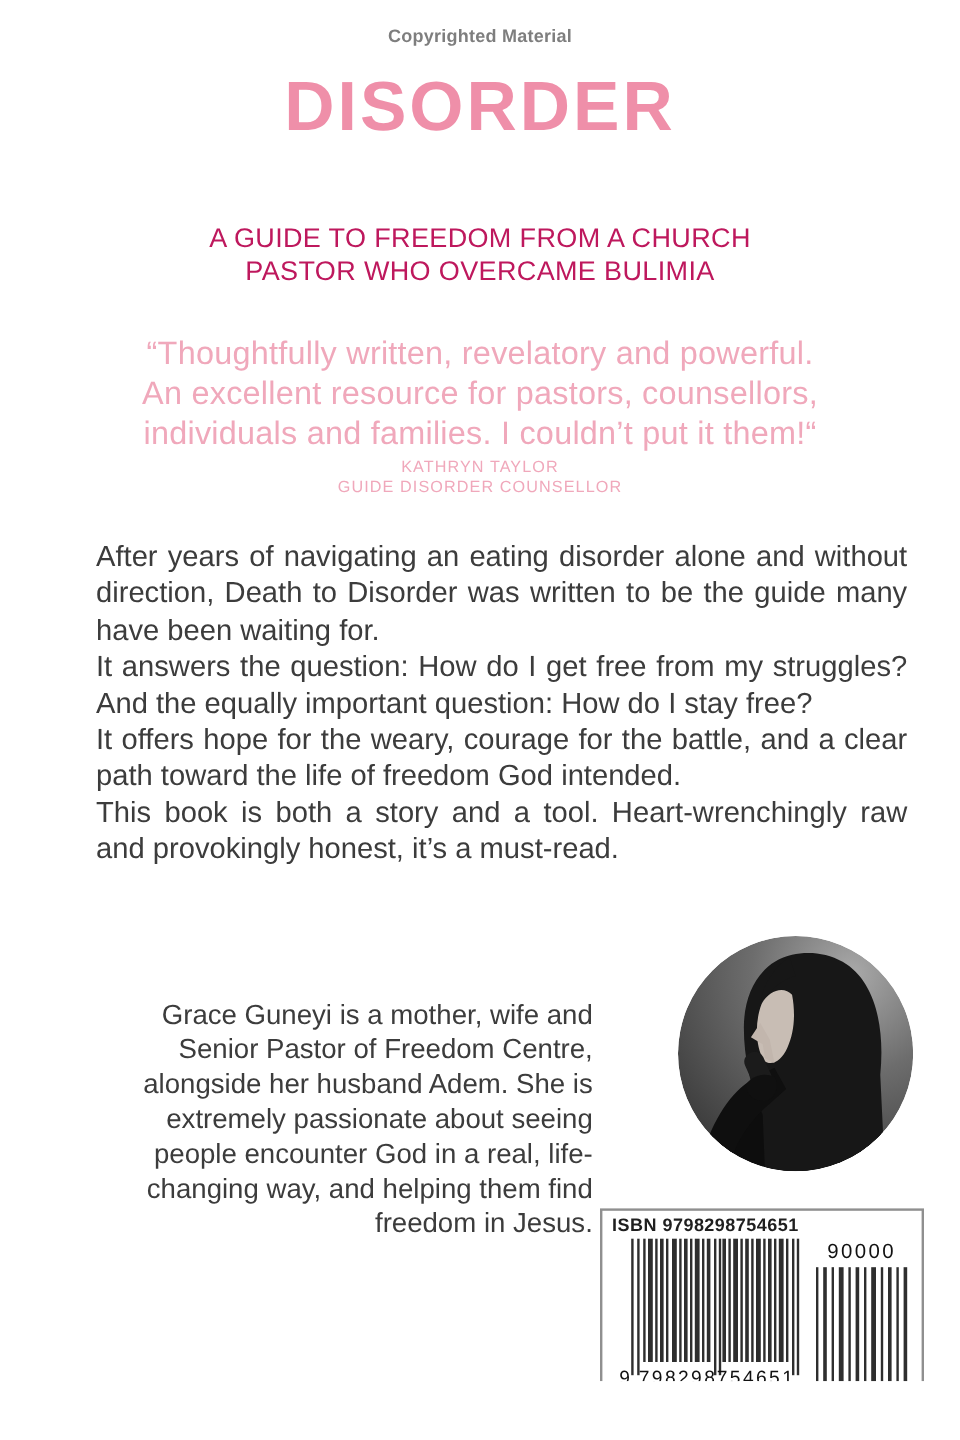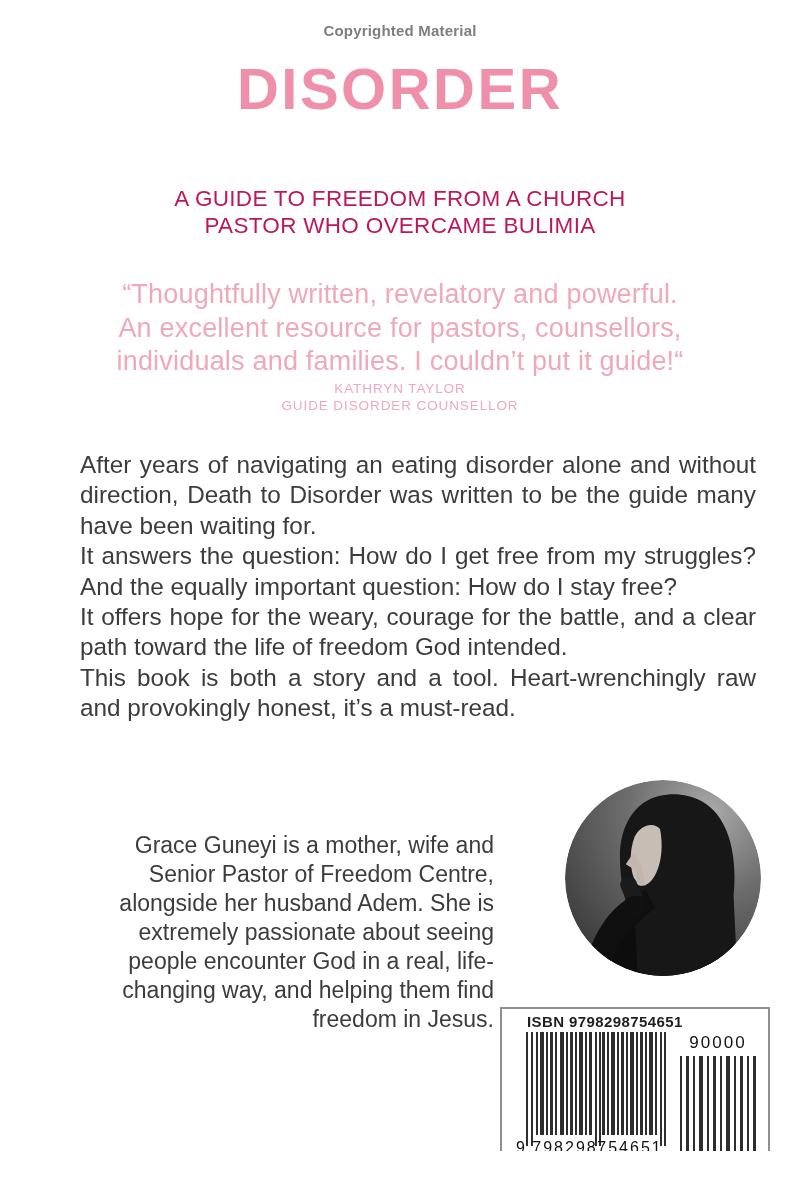--- a/index.html
+++ b/index.html
@@ -46,21 +46,21 @@
   .author-photo{
     position:absolute;left:565px;top:780px;width:196px;height:196px;
     border-radius:50%;overflow:hidden;
   }
   .author-photo svg{display:block;}
   .barcode-box{
     position:absolute;left:500px;top:1007px;width:270px;height:152px;
     background:#ffffff;border:2px solid #8F8F8F;box-sizing:border-box;
   }
   .isbn-label{
-    position:absolute;left:25px;top:4px;font-size:15px;font-weight:700;
+    position:absolute;left:8px;top:4px;font-size:15px;font-weight:700;
     color:#1F1F1F;letter-spacing:.4px;
   }
   .barcode-main{position:absolute;left:14px;top:23px;}
   .barcode-addon{position:absolute;left:176px;top:23px;}
   .bc-digit{font-family:"Liberation Sans",sans-serif;font-size:16px;fill:#111;}
   .bc-addon-digit{font-family:"Liberation Sans",sans-serif;font-size:17px;fill:#111;letter-spacing:2px;}
 </style>
 </head>
 <body>
 
@@ -73,21 +73,21 @@
   </div>
 
   <div class="centered book-subtitle">
     <div>A GUIDE TO FREEDOM FROM A CHURCH</div>
     <div>PASTOR WHO OVERCAME BULIMIA</div>
   </div>
 
   <div class="centered endorsement">
     <div>“Thoughtfully written, revelatory and powerful.</div>
     <div>An excellent resource for pastors, counsellors,</div>
-    <div>individuals and families. I couldn’t put it guide!“</div>
+    <div>individuals and families. I couldn’t put it them!“</div>
   </div>
 
   <div class="centered attribution">
     <div>KATHRYN TAYLOR</div>
     <div>GUIDE DISORDER COUNSELLOR</div>
   </div>
 
   <div class="synopsis">
     <p>After years of navigating an eating disorder alone and without direction, Death to Disorder was written to be the guide many have been waiting for.</p>
     <p>It answers the question: How do I get free from my struggles? And the equally important question: How do I stay free?</p>

